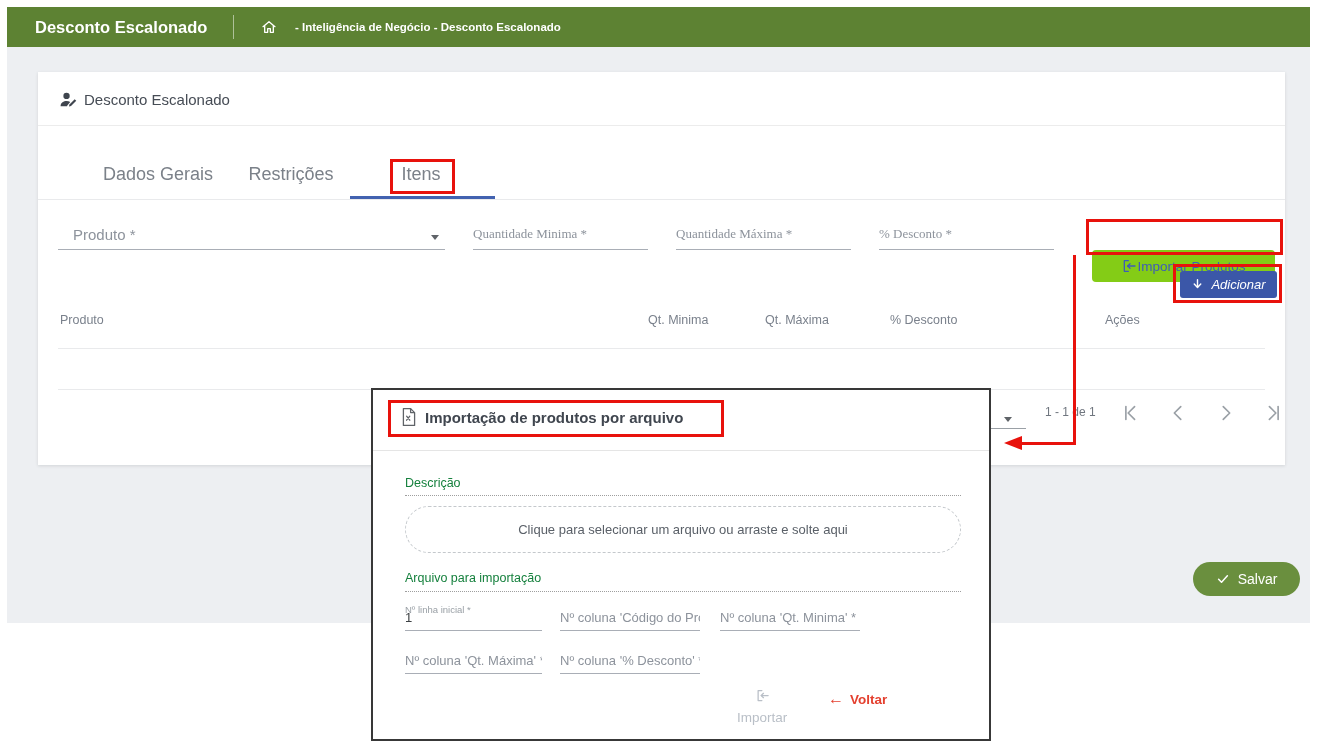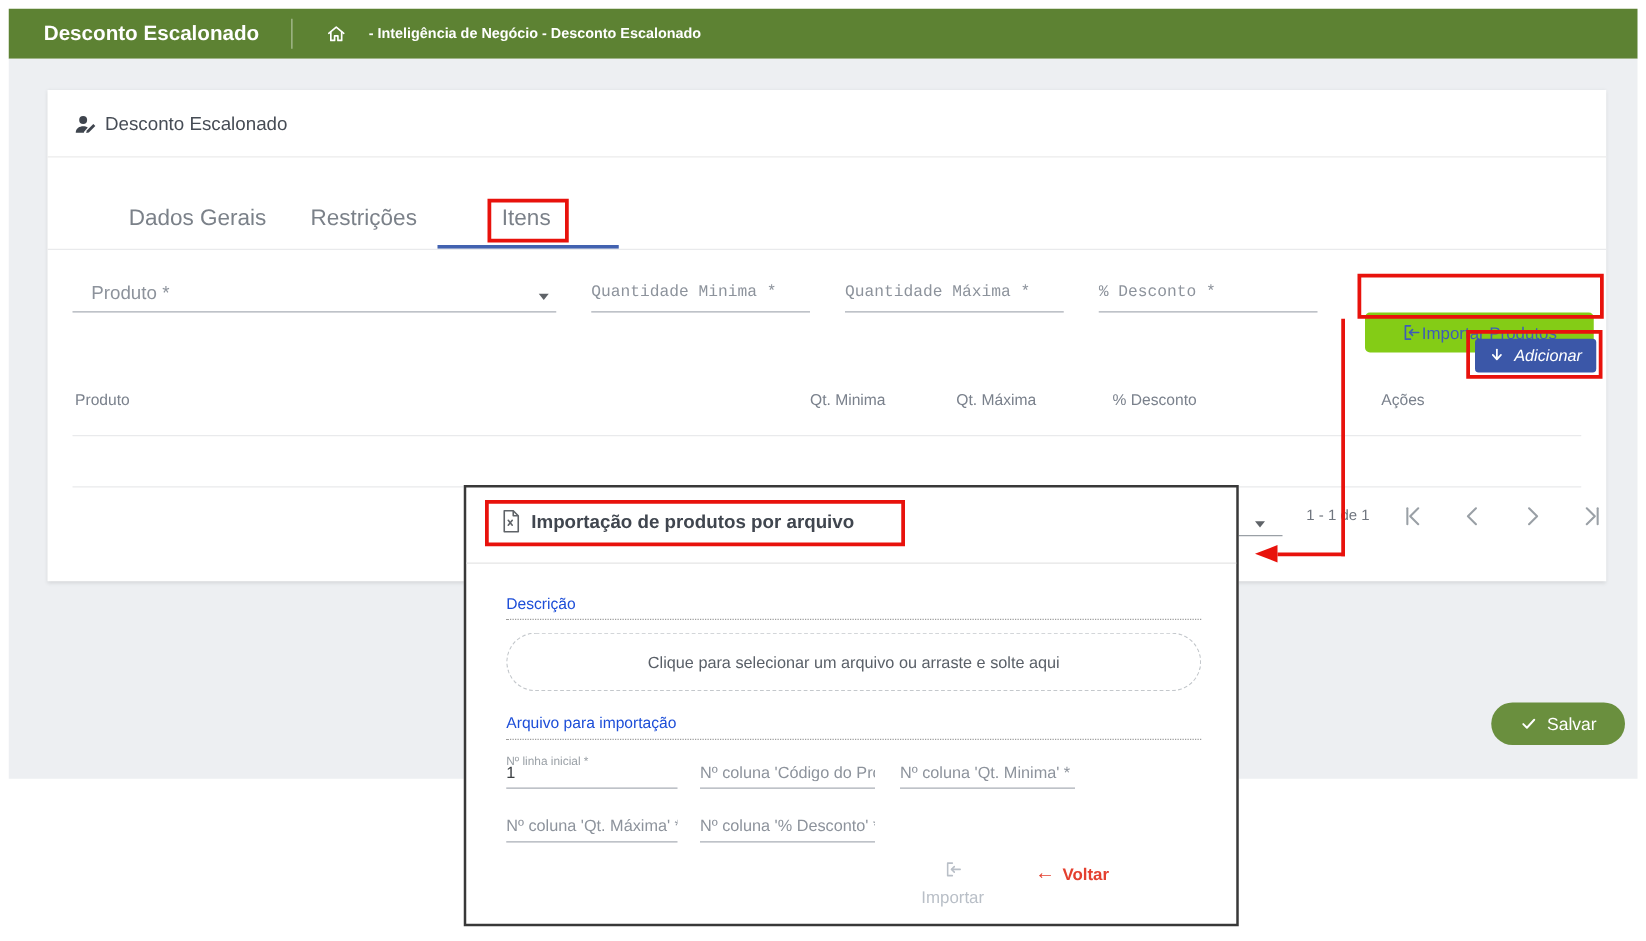--- a/index.html
+++ b/index.html
@@ -24,21 +24,21 @@
   .card-title { position:absolute; left:46px; top:19px; font-size:15px; font-weight:500; color:#464c55; }
   .card-header-divider { position:absolute; left:0; top:53px; width:100%; height:1px; background:#ececec; }
 
   .tab { position:absolute; top:78px; height:49px; width:130px; text-align:center; line-height:49px;
          font-size:18px; color:#7b8189; cursor:pointer; }
   .tab-1 { left:55px; } .tab-2 { left:188px; } .tab-3 { left:318px; }
   .tab-underline { position:absolute; left:312px; top:124px; width:145px; height:3px; background:#4262b0; }
   .tab-row-border { position:absolute; left:0; top:127px; width:100%; height:1px; background:#e9eaec; }
 
   .u-input { position:absolute; height:28px; border:none; border-bottom:1px solid #a9aeb6; background:transparent;
-             font-family:Liberation Mono, monospace; font-size:13px; color:#3c4043; padding:0 0 4px 0; outline:none; }
+             font-family:Liberation Serif, serif; font-size:13px; color:#3c4043; padding:0 0 4px 0; outline:none; }
   .u-input::placeholder { color:#8d939c; opacity:1; }
   .select-field { position:absolute; left:20px; top:150px; width:387px; height:28px; border-bottom:1px solid #a9aeb6; cursor:pointer; }
   .select-field .select-label { position:absolute; left:15px; bottom:6px; font-size:15px; color:#8d939c; }
   .caret { width:0; height:0; border-left:4.5px solid transparent; border-right:4.5px solid transparent; border-top:5.5px solid #5f6368; }
   .select-field .caret { position:absolute; right:6px; bottom:9px; }
 
   .importar-produtos-btn { position:absolute; left:1054px; top:148px; width:183px; height:32px; background:#84cc16;
        border:none; border-radius:4px; color:#3e5cb8; font-size:13.5px; font-weight:500; cursor:pointer;
        display:flex; align-items:center; justify-content:center; gap:0; font-family:"Liberation Sans", sans-serif;margin-top:30px; }
   .adicionar-btn { position:absolute; left:1142px; top:199px; width:97px; height:27px; background:#3b57a8; border:none;
@@ -57,21 +57,21 @@
   .salvar-btn { position:absolute; left:1193px; top:562px; width:107px; height:34px; border-radius:17px; border:none;
        background:#6a8f3e; color:#ffffff; font-size:14px; font-weight:500; cursor:pointer;
        display:flex; align-items:center; justify-content:center; gap:8px; font-family:"Liberation Sans", sans-serif; }
 
   
   .modal { position:absolute; left:371px; top:388px; width:620px; height:353px; background:#ffffff;
            border:2px solid #383838; z-index:20; }
   .modal-title-icon { position:absolute; left:28px; top:17px; width:16px; height:20px; }
   .modal-title { position:absolute; left:52px; top:19px; font-size:15px; color:#40464f; }
   .modal-divider { position:absolute; left:0; top:60px; width:100%; height:1px; background:#e5e5e5; }
-  .ro-label { position:absolute; font-size:12.5px; color:#1d4ed8; }
+  .ro-label { position:absolute; font-size:12.5px; color:#15803d; }
   .dotted-line { position:absolute; height:0; border-bottom:1.5px dotted #9e9e9e; }
   .dropzone { position:absolute; left:32px; top:116px; width:556px; height:47px; border:1.5px dashed #c4c8cc;
               border-radius:24px; display:flex; align-items:center; justify-content:center; cursor:pointer; }
   .dropzone span { font-size:13px; color:#5a6068; }
   .tiny-label { position:absolute; font-size:9.5px; color:#9aa0a6; }
   .m-input { position:absolute; height:24px; border:none; border-bottom:1px solid #a9aeb6; background:transparent;
              font-family:"Liberation Sans", sans-serif; font-size:13px; color:#3c4043; outline:none; padding:0 0 3px 0; }
   .m-input::placeholder { color:#8d939c; opacity:1; }
   .importar-btn { position:absolute; left:364px; top:298px; height:22px; background:none; border:none; color:#b9bfc7;
        font-size:13.5px; font-weight:500; display:flex; align-items:center; gap:7px; cursor:default;

